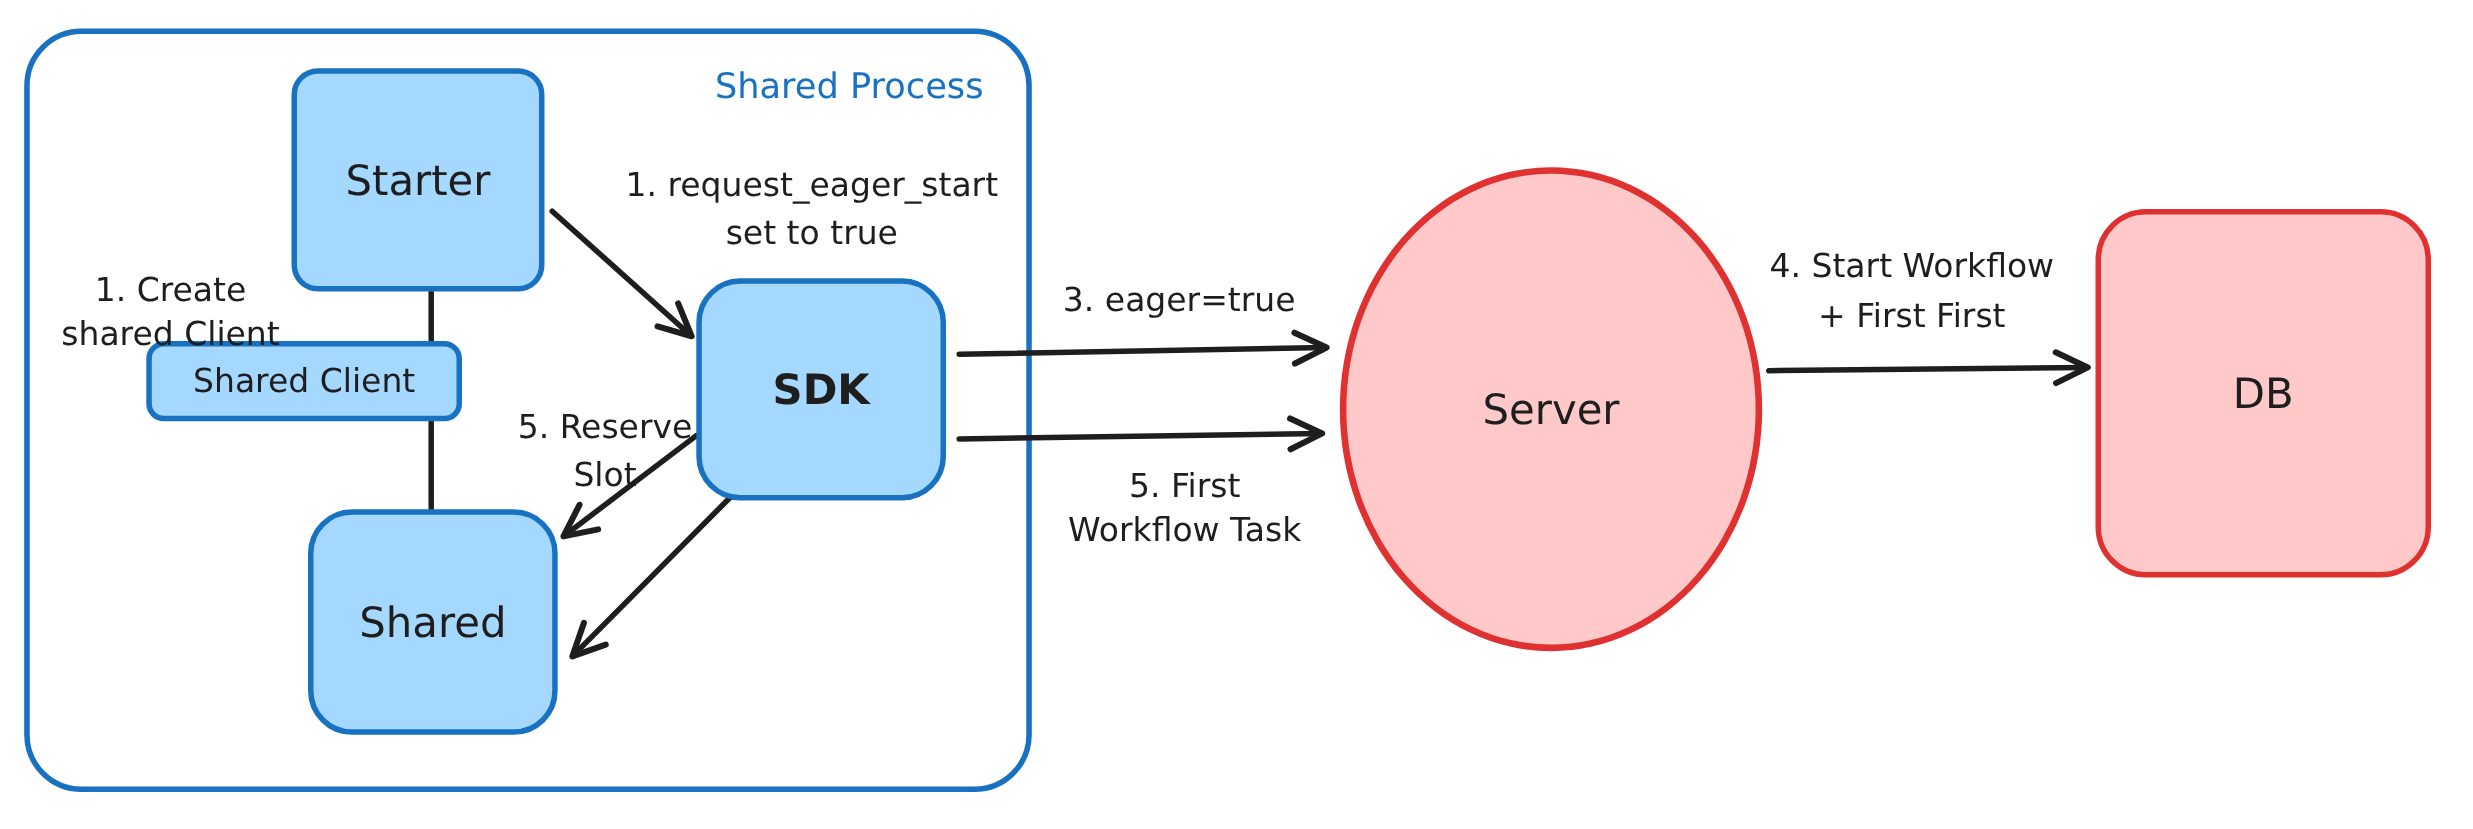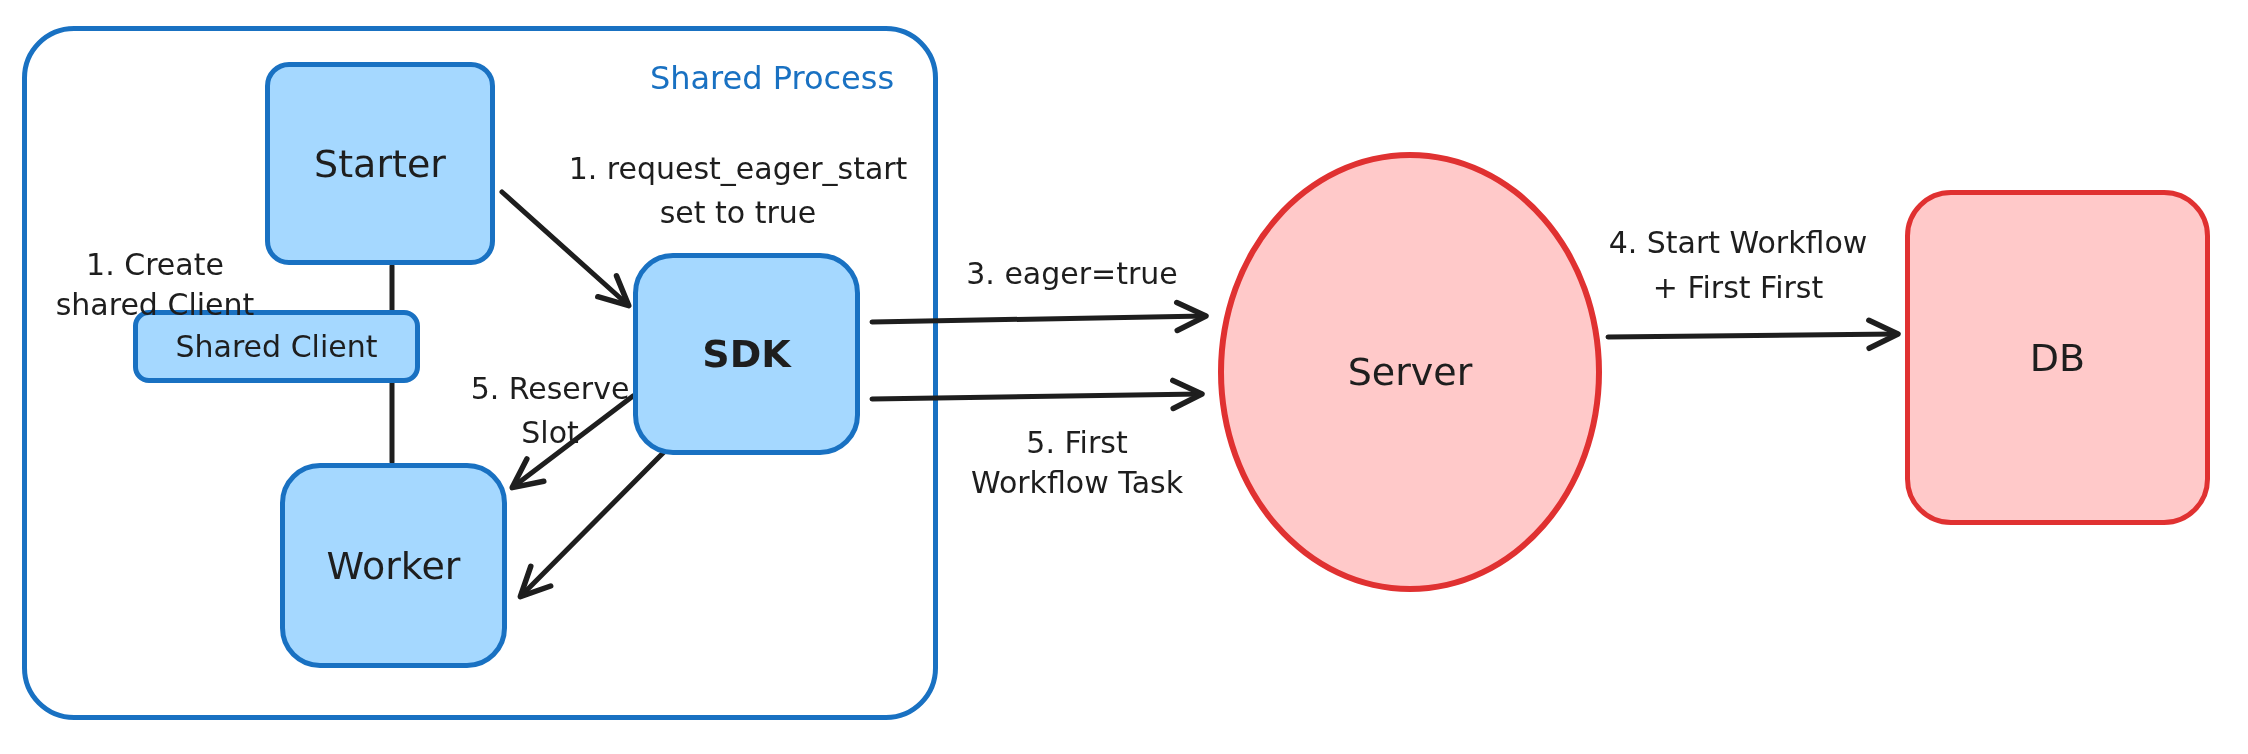--- a/index.html
+++ b/index.html
@@ -116,21 +116,21 @@
 
   <div class="node blue-node" id="node-starter">
     <span class="node-label">Starter</span>
   </div>
 
   <div class="node blue-node" id="node-shared-client">
     <span class="node-label">Shared Client</span>
   </div>
 
   <div class="node blue-node" id="node-worker">
-    <span class="node-label">Worker</span>
+    <span class="node-label">Shared</span>
   </div>
 
   <div class="node blue-node" id="node-sdk">
     <span class="node-label">SDK</span>
   </div>
 
   <div class="node" id="node-server">
     <span class="node-label">Server</span>
   </div>
 

